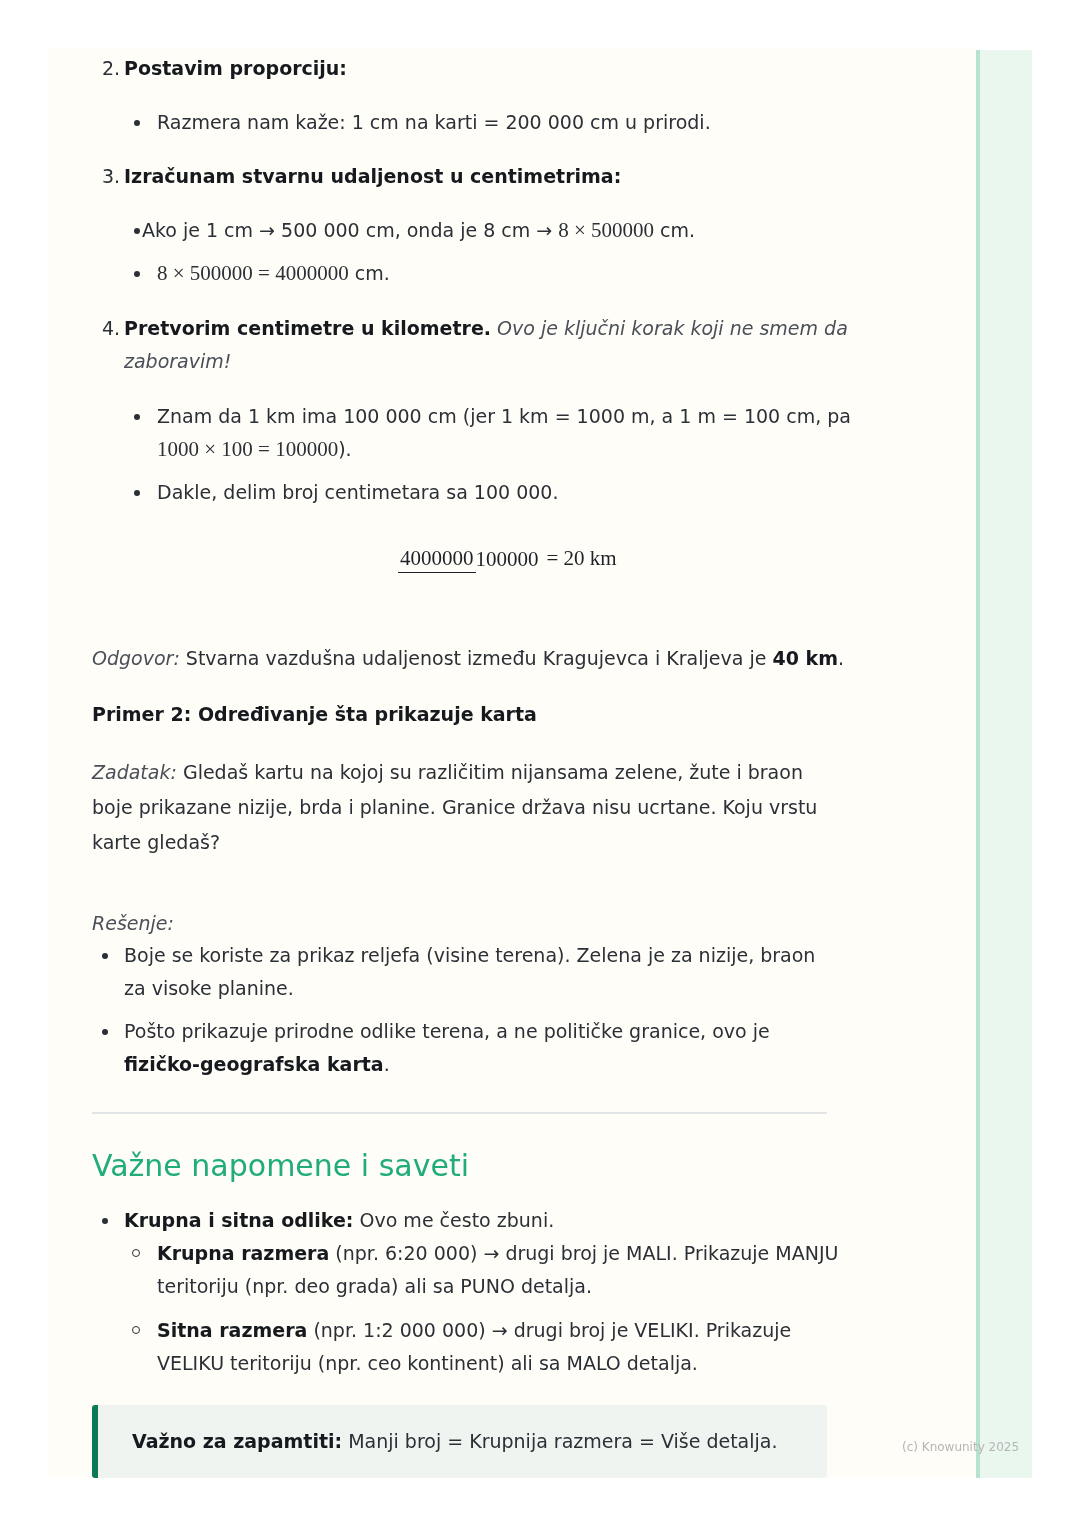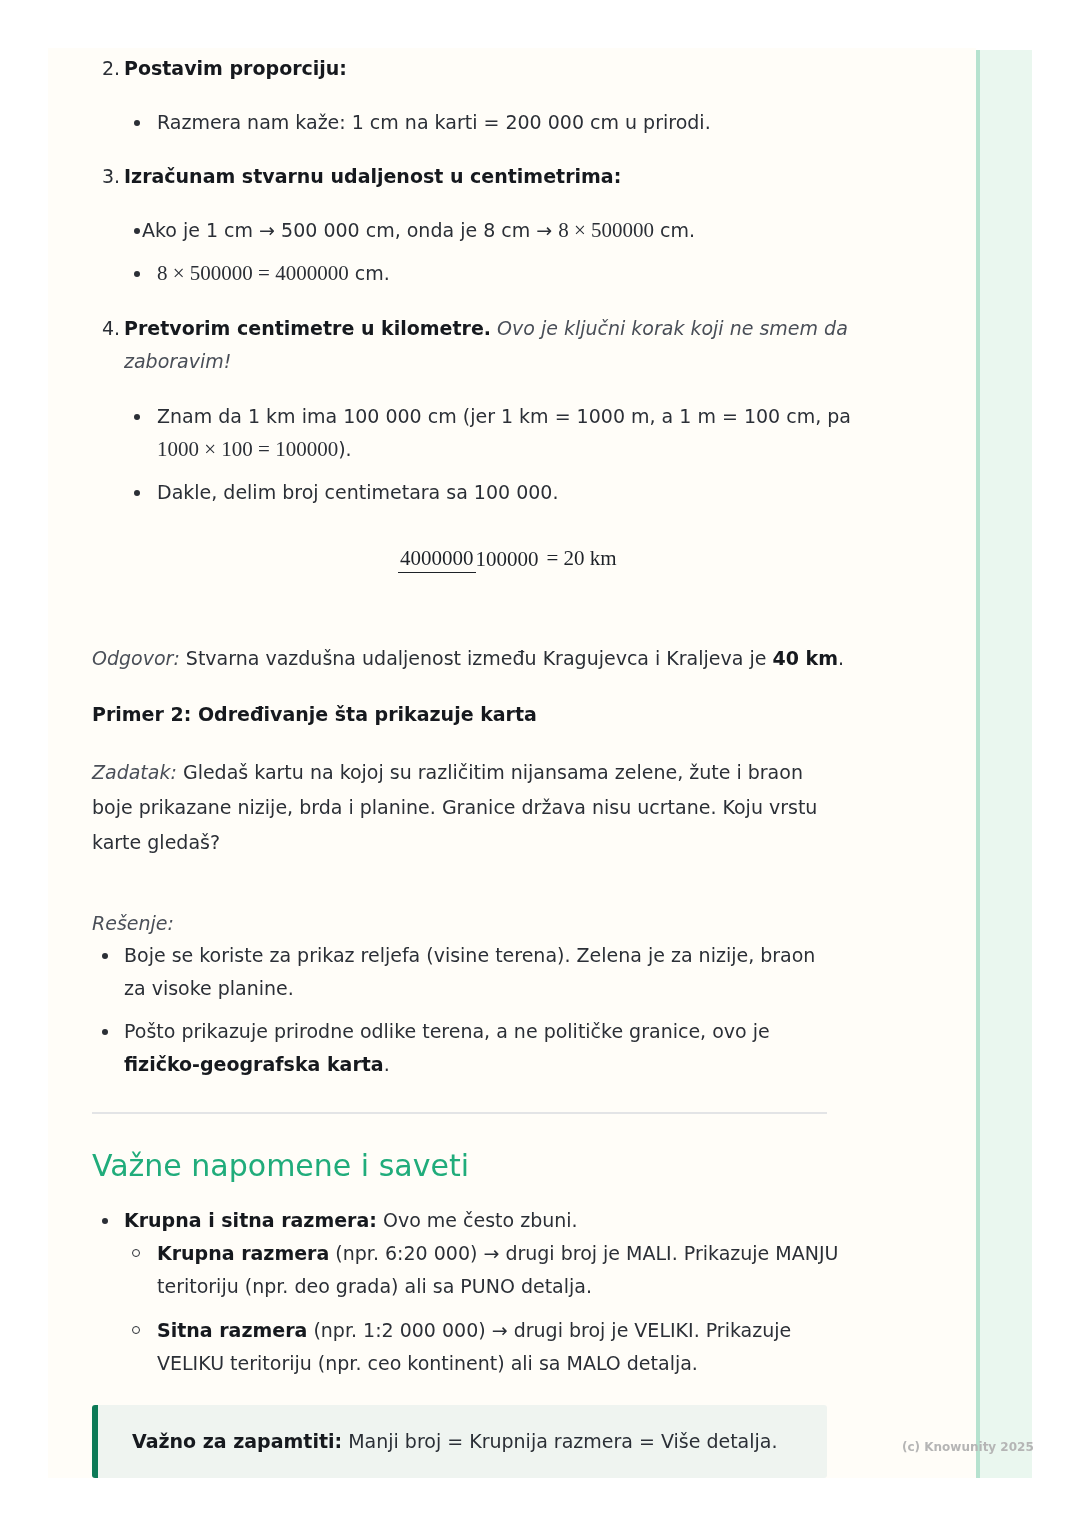--- a/index.html
+++ b/index.html
@@ -11,21 +11,20 @@
     position: absolute; left: 48px; top: 48px; width: 928px; height: 1430px;
     background: #fffdf8;
   }
   .strip {
     position: absolute; left: 976px; top: 50px; width: 56px; height: 1428px;
     background: #eaf7ef; border-left: 4px solid #b6e2cf; box-sizing: border-box;
   }
   .footer {
     position: absolute; left: 902px; top: 1440px; font-size: 12px; color: #b5b5b5;
     font-family: "DejaVu Sans", sans-serif;
-    font-weight: bold;
   }
   .content {
     position: absolute; left: 92px; top: 50px; width: 735px; font-size: 19px; line-height: 33px;
   }
   .abs { position: absolute; left: 0; width: 735px; }
   .num { position: absolute; left: 10px; }
   .nitem { position: absolute; left: 32px; width: 703px; }
   b, .b { font-weight: bold; color: #16191e; }
   i, .i { font-style: italic; color: #4a4f58; }
   .math { font-family: "Liberation Serif", "DejaVu Serif", serif; font-size: 21px; }
@@ -136,21 +135,21 @@
     <span class="btext" style="left:32px; white-space:nowrap;text-align:right;">Pošto prikazuje prirodne odlike terena, a ne političke granice, ovo je</span>
     <span class="btext" style="left:32px; top:33px; white-space:nowrap;"><span class="b">fizičko-geografska karta</span><span>.</span></span>
   </div>
 
   <div class="hr"></div>
 
   <div class="h2">Važne napomene i saveti</div>
 
   <div class="bul" style="top:1154px; left:0; width:735px;">
     <span class="dot" style="left:10px; top:14px;"></span>
-    <span class="btext" style="left:32px; white-space:nowrap;"><span class="b">Krupna i sitna razmera:</span><span> Ovo me često zbuni.</span></span>
+    <span class="btext" style="left:32px; white-space:nowrap;"><span class="b">Krupna i sitna odlike:</span><span> Ovo me često zbuni.</span></span>
   </div>
   <div class="bul" style="top:1187px; left:0; width:735px;">
     <span class="ring" style="left:40px; top:12px;"></span>
     <span class="btext" style="left:65px; white-space:nowrap;"><span class="b">Krupna razmera</span><span> (npr. 6:20 000) → drugi broj je MALI. Prikazuje MANJU</span></span>
     <span class="btext" style="left:65px; top:33px; white-space:nowrap;">teritoriju (npr. deo grada) ali sa PUNO detalja.</span>
   </div>
   <div class="bul" style="top:1264px; left:0; width:735px;">
     <span class="ring" style="left:40px; top:12px;"></span>
     <span class="btext" style="left:65px; white-space:nowrap;"><span class="b">Sitna razmera</span><span> (npr. 1:2 000 000) → drugi broj je VELIKI. Prikazuje</span></span>
     <span class="btext" style="left:65px; top:33px; white-space:nowrap;">VELIKU teritoriju (npr. ceo kontinent) ali sa MALO detalja.</span>

